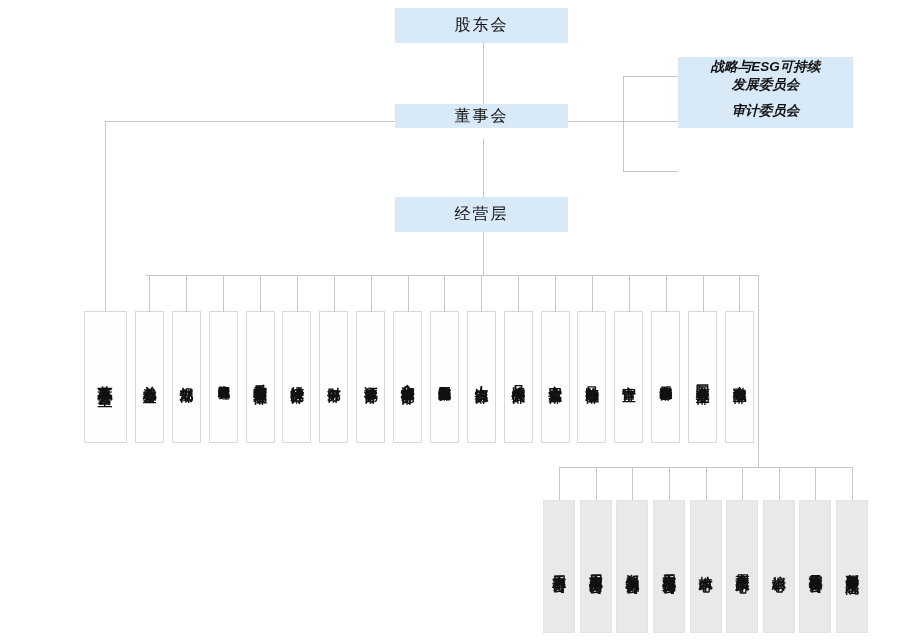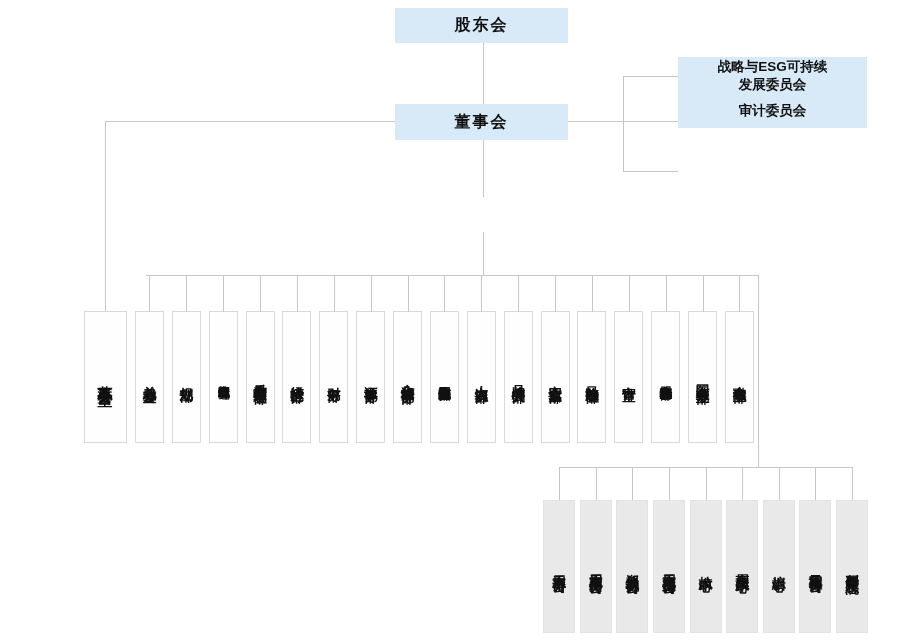--- a/index.html
+++ b/index.html
@@ -18,29 +18,29 @@
     color:var(--text);overflow:hidden;
   }
   
   .hl{position:absolute;border-top:1px solid var(--connector);height:0;}
   .vl{position:absolute;border-left:1px solid var(--connector);width:0;}
   
   .lvl{
     position:absolute;left:395px;width:173px;height:35px;
     background:var(--level-box);
     display:flex;align-items:center;justify-content:center;
-    font-size:16px;font-weight:bold;letter-spacing:2px;
+    font-size:16px;font-weight:normal;letter-spacing:2px;
   }
   
   .committee{
-    position:absolute;left:678px;width:189px;
+    position:absolute;left:678px;width:175px;
     background:var(--committee-box);
     display:flex;align-items:center;justify-content:center;
     font-size:13.5px;font-weight:bold;text-align:center;
-    white-space:pre-line;line-height:1.3;
+    white-space:pre-line;line-height:1.3;font-style:italic;
   }
   
   .dept-row{
     position:absolute;left:84px;top:311px;width:670px;height:132px;
     display:flex;justify-content:space-between;
   }
   .dept{
     position:relative;width:29px;height:132px;
     background:var(--department-box);border:1px solid var(--department-border);
     display:flex;align-items:center;justify-content:center;
@@ -88,22 +88,25 @@
   <div class="hl" style="left:623px;top:171px;width:55px"></div>
   <div class="hl" style="left:105px;top:121px;width:290px"></div>
   <div class="vl" style="left:105px;top:121px;height:191px"></div>
   <div class="hl" style="left:146px;top:275px;width:612px"></div>
   <div class="vl" style="left:758px;top:275px;height:192px"></div>
   <div class="hl" style="left:559px;top:467px;width:294px"></div>
 
   <div class="lvl" style="top:8px">
     <span>股东会</span>
   </div>
-  <div class="lvl" style="top:104px;height:36px">
+  <div class="lvl" style="top:104px;height:24px">
     <span>董事会</span>
+  </div>
+  <div class="lvl" style="top:197px">
+    <span>经营层</span>
   </div>
 
   <div class="committee" style="top:57px;height:38px">
     <span>战略与ESG可持续
 发展委员会</span>
   </div>
   <div class="committee" style="top:94px;height:34px">
     <span>审计委员会</span>
   </div>
 

